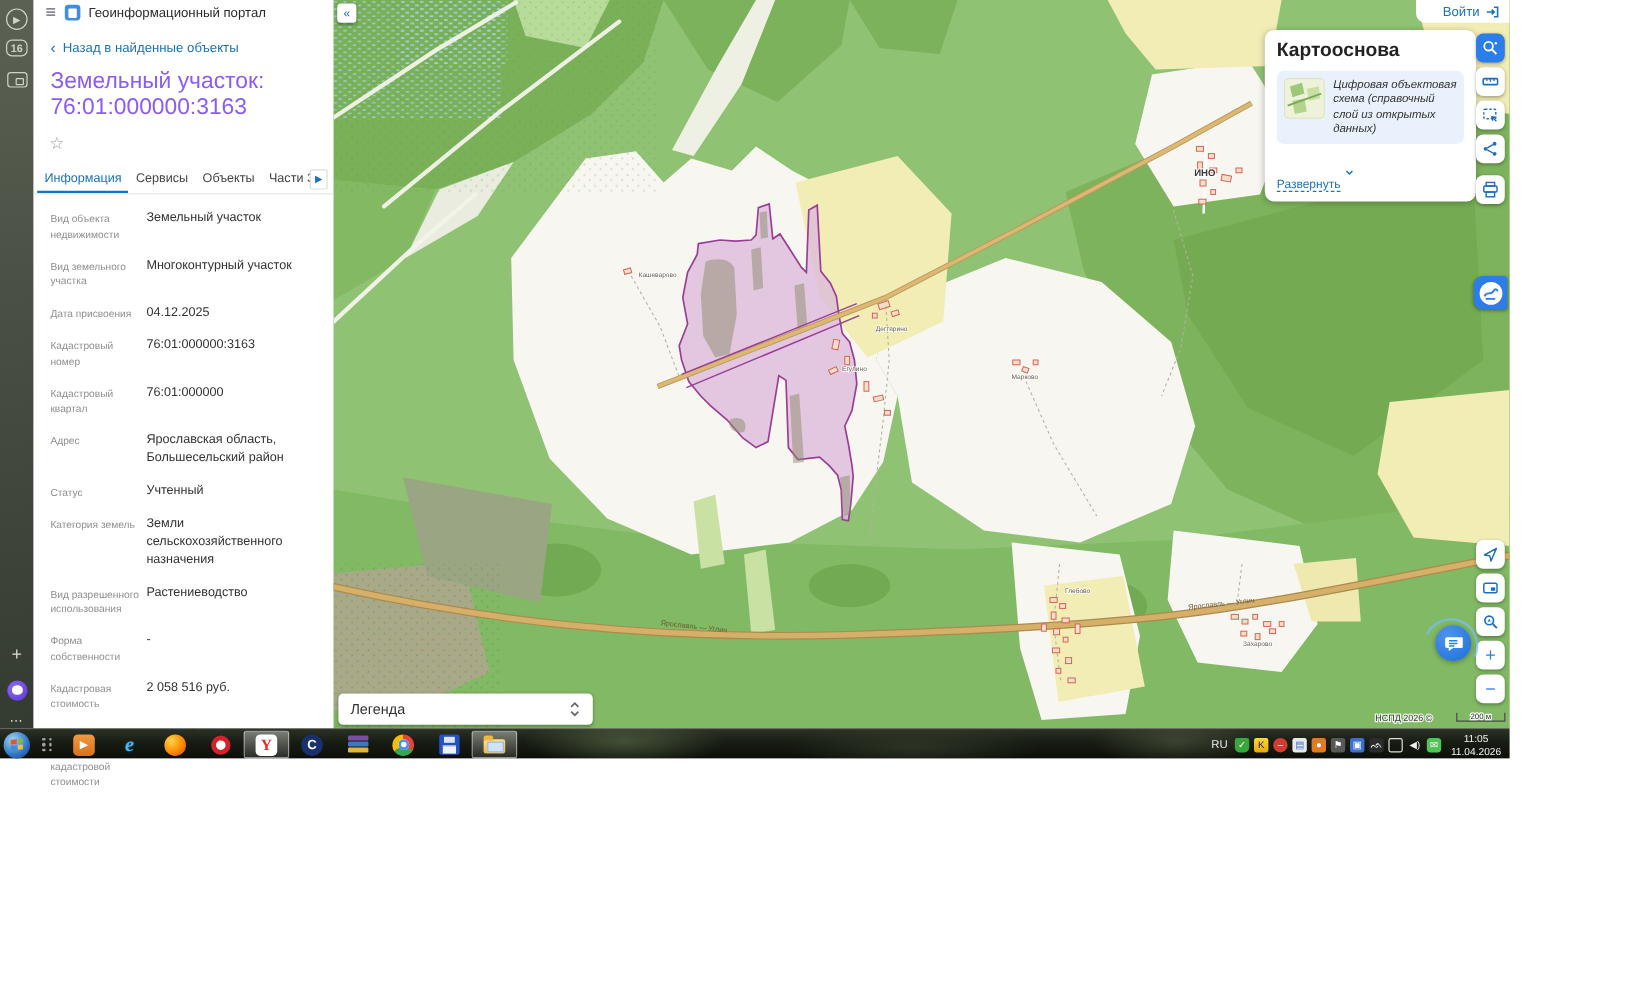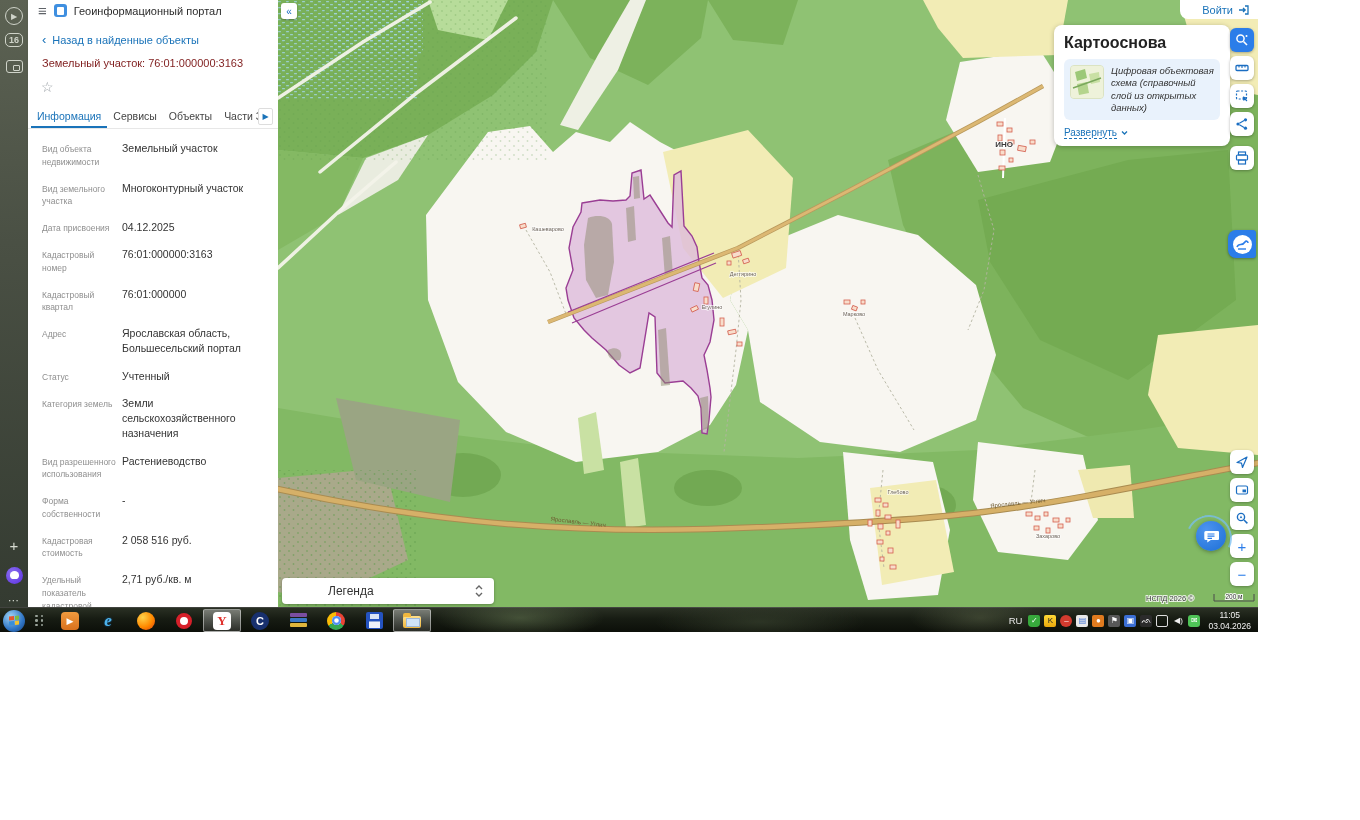--- a/index.html
+++ b/index.html
@@ -19,21 +19,21 @@
   .dots-ic{font-size:11px;letter-spacing:1px;color:#d7dbd1;}
   
   .panel{position:absolute;left:28px;top:0;width:250px;height:607px;background:#fff;box-shadow:2px 0 4px rgba(0,0,0,.15);}
   .phead{display:flex;align-items:center;gap:7px;padding:3px 10px 2px 10px;}
   .hamb{font-size:15px;color:#5f6368;line-height:1;}
   .applogo{width:13px;height:13px;border-radius:3px;background:#3f8fe0;position:relative;}
   .applogo:after{content:"";position:absolute;left:3px;top:2.5px;width:7px;height:8px;background:#fff;border-radius:1px;}
   .apptitle{font-size:11px;color:#2b2b2b;}
   .backrow{display:flex;align-items:center;gap:6px;padding:12px 14px 0 14px;color:#1a73b9;font-size:11px;}
   .backrow .chev{font-size:13px;}
-  .ptitle{padding:10px 14px 2px 14px;font-size:11px;color:#7f1d1d;}
+  .ptitle{padding:10px 14px 2px 14px;font-size:19px;color:#8b5cf6;}
   .star{padding:8px 0 2px 13px;font-size:14px;color:#9aa0a6;}
   .tabs{position:relative;display:flex;align-items:stretch;border-bottom:1px solid #e7e7e7;margin-top:6px;padding:0 3px;}
   .tab{font-size:10.5px;color:#444;padding:7px 6px 6px 6px;white-space:nowrap;}
   .tab.active{color:#1a73b9;box-shadow:inset 0 -2px 0 #1a73b9;}
   .tab.clip{max-width:34px;overflow:hidden;}
   .tabmore{position:absolute;right:5px;top:5px;width:13px;height:15px;border:1px solid #ddd;border-radius:2px;background:#fff;
            display:flex;align-items:center;justify-content:center;color:#1a73b9;font-size:8px;}
   .rows{padding:6px 1px 0 0;}
   .irow{display:flex;padding:6px 10px 6px 14px;}
   .ilab{width:74px;min-width:74px;font-size:8.5px;color:#8f8f8f;line-height:1.5;padding-top:2px;}
@@ -46,40 +46,40 @@
   .login-bar{position:absolute;right:0;top:0;width:78px;height:19px;background:#fff;border-radius:0 0 0 8px;
       display:flex;align-items:center;justify-content:flex-end;gap:5px;padding-right:8px;box-sizing:border-box;}
   .login-bar span{color:#1a73b9;font-size:11px;}
   .bmcard{position:absolute;right:28px;top:25px;width:176px;background:#fff;border-radius:8px;
       box-shadow:0 1px 5px rgba(0,0,0,.25);padding:9px 10px 8px 10px;box-sizing:border-box;}
   .bmtitle{font-size:16px;font-weight:bold;color:#222;}
   .bmrow{display:flex;gap:7px;background:#e9f2fc;border-radius:6px;padding:6px;margin-top:7px;align-items:flex-start;}
   .bmthumb{width:32px;height:32px;min-width:32px;border-radius:4px;background:#eef2da;position:relative;overflow:hidden;border:1px solid #dbe3c2;}
   .bmtext{font-size:9.5px;color:#333;line-height:1.3;font-style:italic;}
   .bmexp{margin-top:7px;display:flex;align-items:center;gap:3px;font-size:10px;color:#1a73b9;}
-  .bmexp u{text-decoration-style:dashed;text-underline-offset:2px;}
+  .bmexp u{text-decoration-style:dashed;text-underline-offset:2px;margin-top:22px;}
   .toolcol{position:absolute;right:4px;top:28px;display:flex;flex-direction:column;gap:4px;}
   .btn-map{width:24px;height:24px;background:#fff;border-radius:6px;box-shadow:0 1px 3px rgba(0,0,0,.3);
       display:flex;align-items:center;justify-content:center;color:#1b6ec2;}
   .btn-map.active{background:#2b7de9;color:#fff;}
   .btn-map.gap{margin-top:6px;}
   .bm-fab{position:absolute;right:2px;top:230px;width:28px;height:28px;background:#2b7de9;border-radius:8px 3px 3px 8px;
       box-shadow:0 1px 3px rgba(0,0,0,.35);display:flex;align-items:center;justify-content:center;}
   .bm-fab .disc{width:19px;height:19px;background:#fff;border-radius:50%;display:flex;align-items:center;justify-content:center;}
   .botcol{position:absolute;right:4px;top:450px;display:flex;flex-direction:column;gap:4px;}
   .zoomtxt{font-size:15px;color:#2b7de9;line-height:1;}
   .chat-fab{position:absolute;right:32px;top:521px;width:30px;height:30px;border-radius:50%;
       background:radial-gradient(circle at 35% 30%,#4d94ef,#1d6fd6);box-shadow:0 1px 4px rgba(0,0,0,.35);
       display:flex;align-items:center;justify-content:center;}
   .chat-arc{position:absolute;right:26px;top:515px;width:42px;height:42px;border-radius:50%;
       border:2px solid rgba(120,190,240,.75);border-left-color:transparent;border-bottom-color:transparent;transform:rotate(-20deg);}
   .legend{position:absolute;left:4px;bottom:3px;width:212px;height:26px;background:#fff;border-radius:4px;
       box-shadow:0 1px 3px rgba(0,0,0,.3);display:flex;align-items:center;justify-content:space-between;
       padding:0 10px;box-sizing:border-box;}
-  .legend span{font-size:12px;color:#333;margin-left:36px;}
+  .legend span{font-size:12px;color:#333;}
   
   .taskbar{position:absolute;left:0;top:607px;width:1258px;height:25px;
      background:
        radial-gradient(ellipse 120px 30px at 520px 10px,rgba(110,130,90,.5),transparent 70%),
        radial-gradient(ellipse 150px 30px at 760px 14px,rgba(60,70,50,.6),transparent 70%),
        radial-gradient(ellipse 100px 30px at 980px 10px,rgba(100,110,80,.45),transparent 70%),
        linear-gradient(180deg,#2a3024 0%,#171c13 45%,#0c0f09 100%);
      border-top:1px solid rgba(255,255,255,.22);box-sizing:border-box;}
   .tb-apps{position:absolute;left:0;top:0;height:25px;display:flex;align-items:center;}
   .orb{width:22px;height:22px;margin:0 4px 0 3px;border-radius:50%;
@@ -177,21 +177,21 @@
       <div class="irow">
           <span class="ilab">Кадастровый номер</span>
           <span class="ival">76:01:000000:3163</span>
         </div>
       <div class="irow">
           <span class="ilab">Кадастровый квартал</span>
           <span class="ival">76:01:000000</span>
         </div>
       <div class="irow">
           <span class="ilab">Адрес</span>
-          <span class="ival" style="max-width:150px">Ярославская область, Большесельский портал</span>
+          <span class="ival" style="max-width:150px">Ярославская область, Большесельский район</span>
         </div>
       <div class="irow">
           <span class="ilab">Статус</span>
           <span class="ival">Учтенный</span>
         </div>
       <div class="irow">
           <span class="ilab">Категория земель</span>
           <span class="ival" style="max-width:150px">Земли сельскохозяйственного назначения</span>
         </div>
       <div class="irow">
@@ -551,18 +551,18 @@
       <span class="tico" style="background:#e9e9e9;color:#3a6fd4">▤</span>
       <span class="tico" style="background:#e07b1f">●</span>
       <span class="tico" style="background:#585858">⚑</span>
       <span class="tico" style="background:#3b6fd4">▣</span>
       <span class="tico" style="background:#2b2b2b">ᨒ</span>
       <span class="tico" style="background:transparent;border:1.2px solid #ddd;box-sizing:border-box"></span>
       <span class="tico" style="background:transparent;color:#eee">◀)</span>
       <span class="tico" style="background:#4fc457;border-radius:3px">✉</span>
       <div class="clock">
         <div>11:05</div>
-        <div>03.04.2026</div>
+        <div>11.04.2026</div>
       </div>
     </div>
   </div>
 
 </div>
 
 </body></html>

